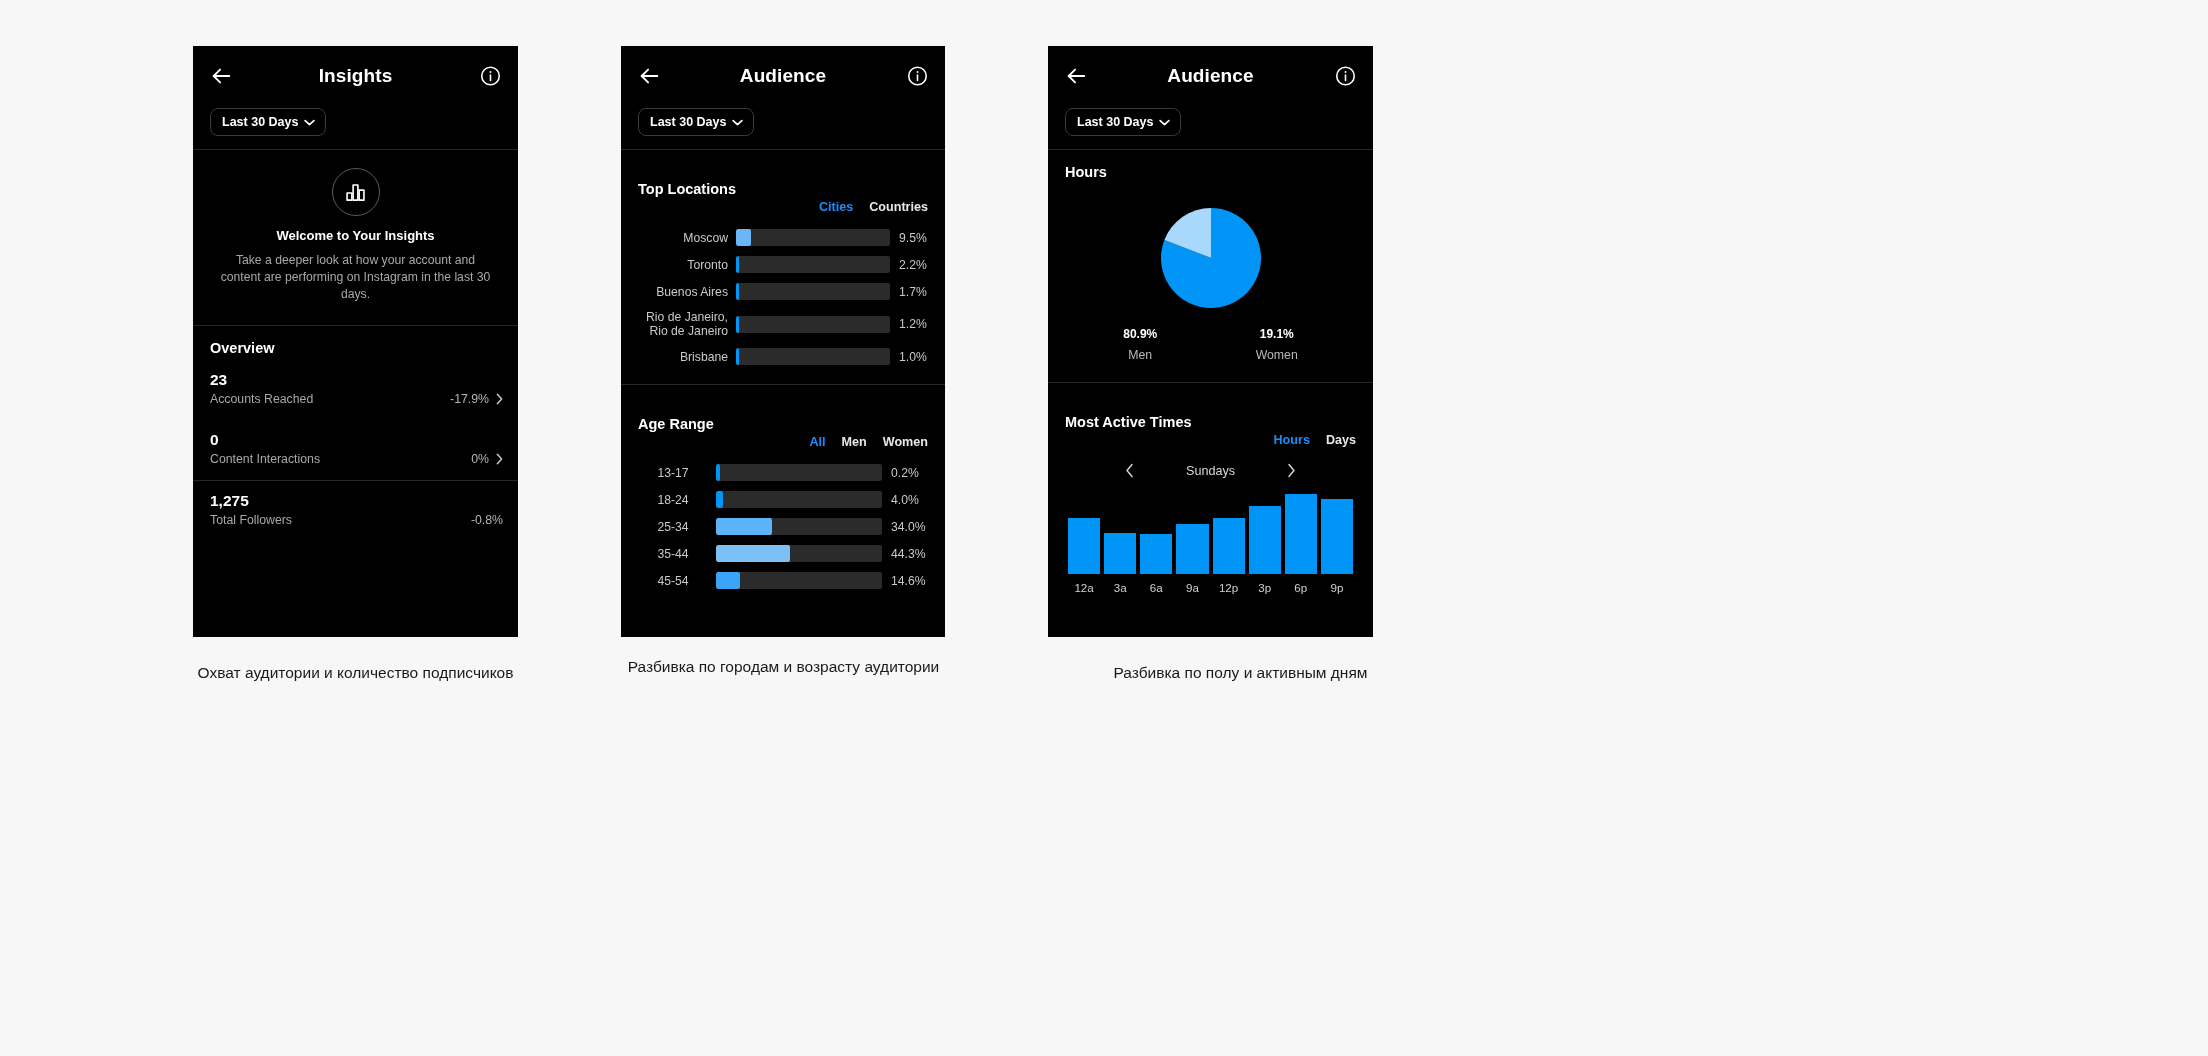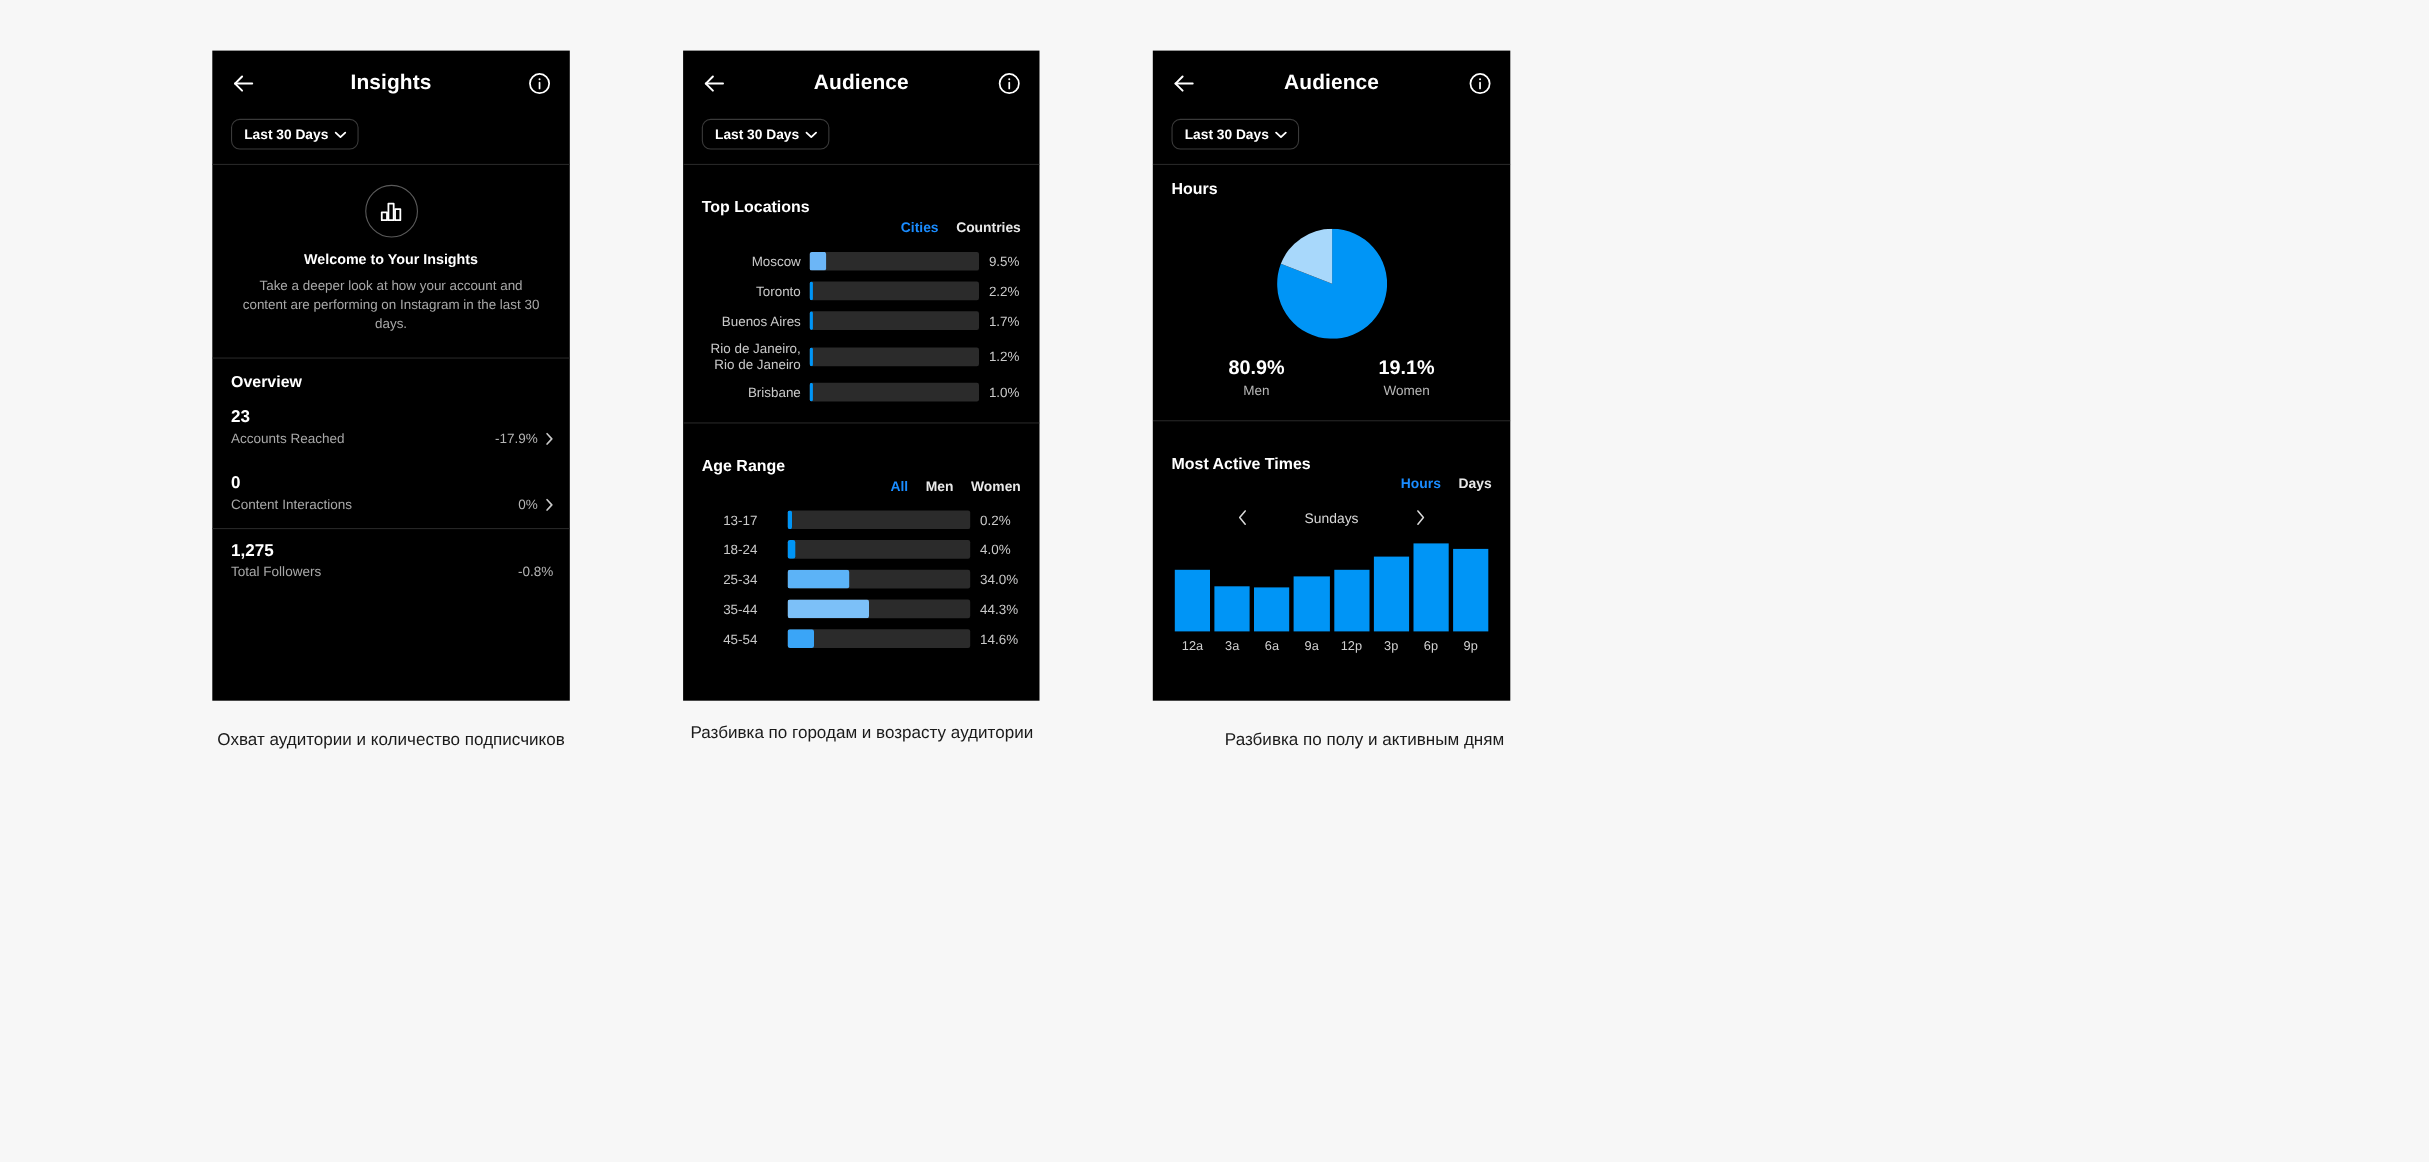--- a/index.html
+++ b/index.html
@@ -217,21 +217,21 @@
     margin: 8px 0 14px;
   }
   .gender-legend {
     display: flex;
     justify-content: space-around;
     padding: 0 26px;
   }
   .gl-item { text-align: center; }
   .gl-val {
     color: #ffffff;
-    font-size: 18px;
+    font-size: 12px;
     font-weight: bold;
     line-height: 24px;
   }
   .gl-lbl {
     color: #b8b8b8;
     font-size: 12.3px;
     line-height: 18px;
   }
 
   

